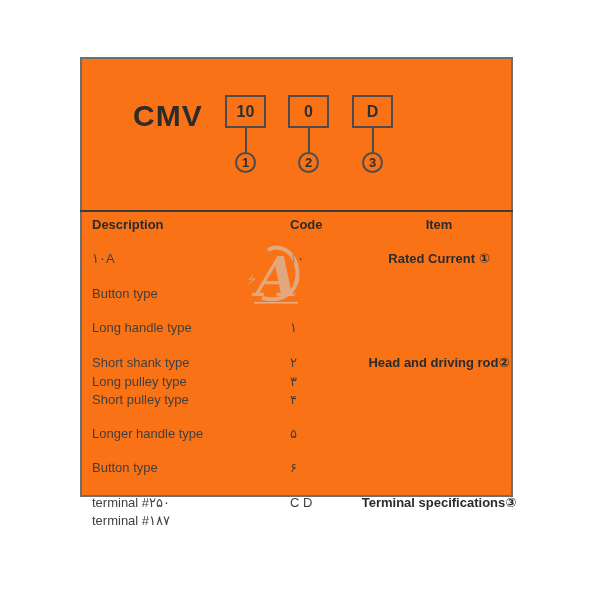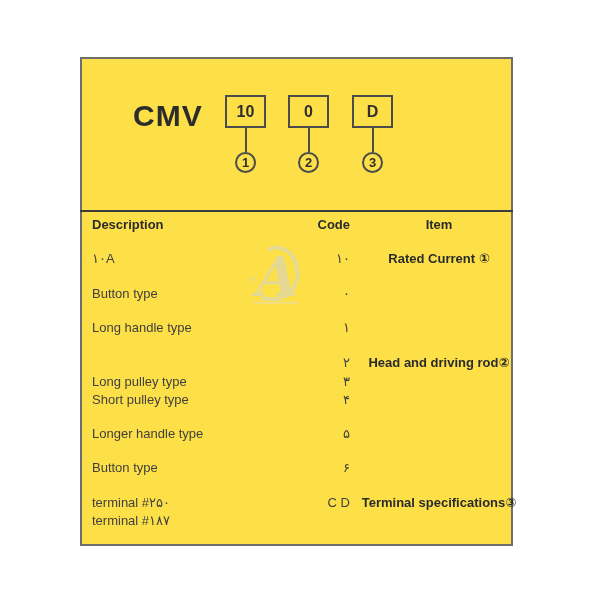--- a/index.html
+++ b/index.html
@@ -14,22 +14,22 @@
   .logo svg{display:block;}
   .logo-text{
     direction:rtl; unicode-bidi:bidi-override;
     font-family:"DejaVu Sans","Liberation Sans",sans-serif;
     font-weight:bold; font-size:15px; line-height:16px;
     color:#e8352b; letter-spacing:0px; margin-top:-3px; padding-right:2px;
   }
 
   
   .panel{
-    position:absolute; left:80px; top:57px; width:433px; height:489px;
-    border:2px solid #6e6e6e; box-sizing:border-box; background:#fde047;
+    position:absolute; left:80px; top:57px; width:433px; height:440px;
+    border:2px solid #6e6e6e; box-sizing:border-box; background:#f97316;
   }
 
   .model{
     position:absolute; left:51px; top:40px;
     font-size:30px; font-weight:bold; color:#2c2c2c; letter-spacing:1px;
   }
   .codebox{
     position:absolute; top:36px; width:41px; height:33px;
     border:2px solid #4c4c4c; box-sizing:border-box;
     display:flex; align-items:center; justify-content:center;
@@ -45,21 +45,21 @@
     font-size:13px; font-weight:bold; color:#2e2e2e;
   }
 
   .divider{
     position:absolute; left:-2px; top:151px; width:433px; height:2px;
     background:#3c3c3c;
   }
 
   .trow{position:absolute; left:0; width:429px; height:16px; font-size:13px;}
   .c-desc{position:absolute; left:10px; width:190px; text-align:left; color:#3f3f3f;}
-  .c-code{position:absolute; left:208px; width:60px; text-align:right; color:#3f3f3f;}
+  .c-code{position:absolute; left:208px; width:60px; text-align:left; color:#3f3f3f;}
   .c-item{position:absolute; left:255px; width:204px; text-align:center; color:#2b2b2b; font-weight:bold;}
   .thead .c-desc,.thead .c-code,.thead .c-item{font-weight:bold; color:#2b2b2b;}
 
   
   .watermark{position:absolute; left:240px; top:234px; width:80px; height:84px; opacity:0.55;}
 </style>
 </head>
 <body>
 
 <div class="stage">
@@ -110,20 +110,21 @@
       <span class="c-desc">Button type</span>
       <span class="c-code">۰</span>
       <span class="c-item"></span>
     </div>
     <div class="trow" style="top:261px">
       <span class="c-desc">Long handle type</span>
       <span class="c-code">۱</span>
       <span class="c-item"></span>
     </div>
     <div class="trow" style="top:296px">
+      <span class="c-desc">Short shank type</span>
       <span class="c-code">۲</span>
       <span class="c-item">Head and driving rod②</span>
     </div>
     <div class="trow" style="top:315px">
       <span class="c-desc">Long pulley type</span>
       <span class="c-code">۳</span>
       <span class="c-item"></span>
     </div>
     <div class="trow" style="top:333px">
       <span class="c-desc">Short pulley type</span>

